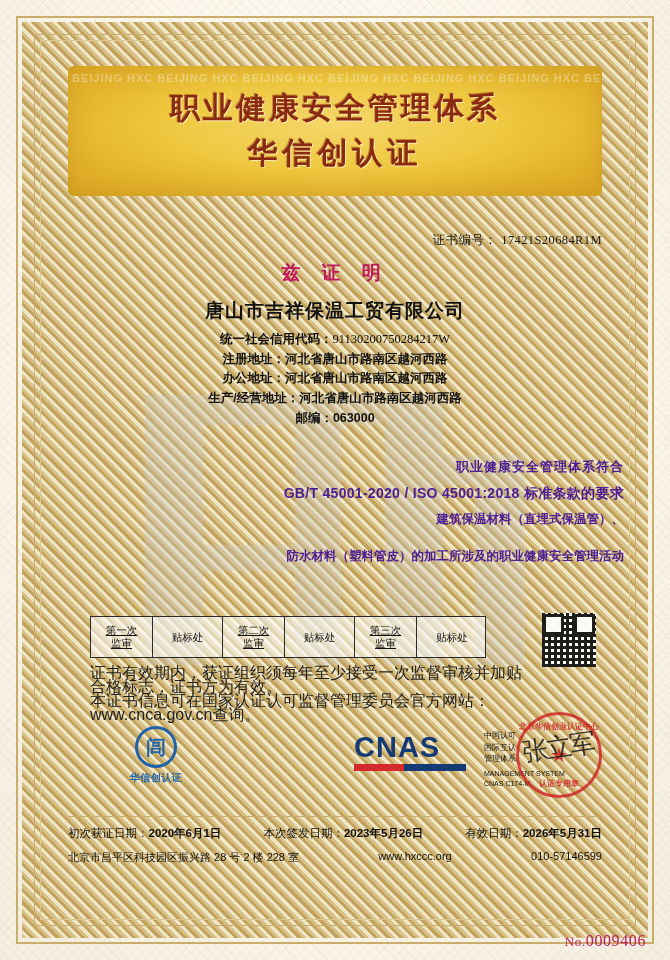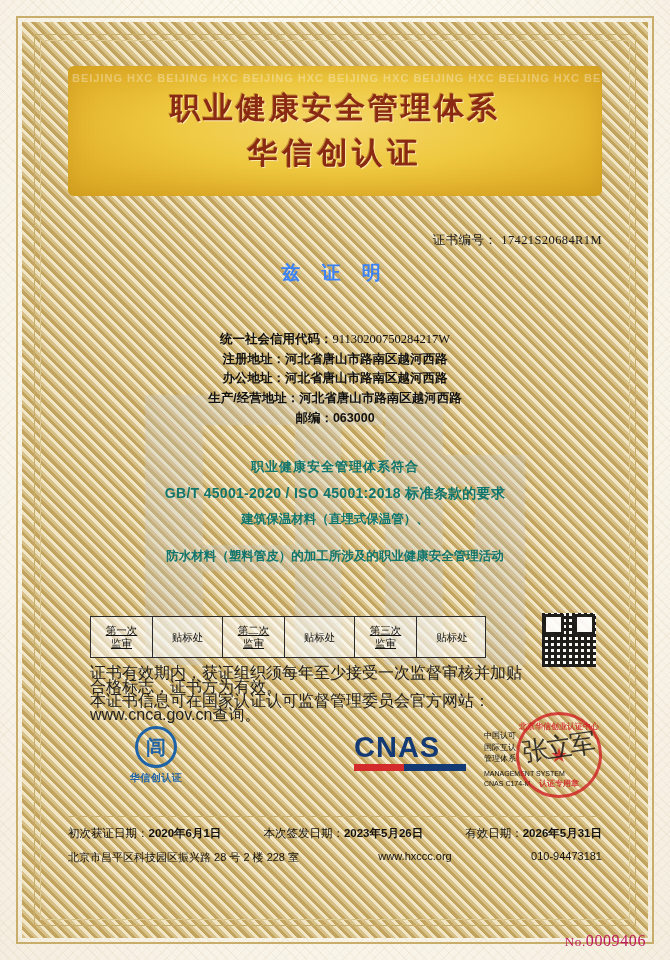--- a/index.html
+++ b/index.html
@@ -153,21 +153,21 @@
   .cert-no .value { font-family: "Liberation Serif", serif; }
 
   .hereby {
     position: absolute;
     left: 0; right: 0;
     top: 214px;
     text-align: center;
     font-size: 19px;
     font-weight: bold;
     letter-spacing: 8px;
-    color: #3b82f6;
+    color: #be185d;
   }
   .company {
     position: absolute;
     left: 0; right: 0;
     top: 252px;
     text-align: center;
     font-size: 19px;
     font-weight: bold;
     letter-spacing: 1px;
     color: #111;
@@ -186,22 +186,22 @@
   .info-row .k { font-weight: bold; }
   .info-row .v { font-weight: bold; }
   .info-row.code .v { font-family: "Liberation Serif", serif; font-weight: normal; }
   .info-row.post { margin-top: 1px; }
   .info-row.post .v { font-family: "Liberation Sans", sans-serif; }
 
   .std-block {
     position: absolute;
     left: 0; right: 0;
     top: 412px;
-    text-align: center;
-    color: #0f766e;
+    text-align: right;
+    color: #4c1d95;
   }
   .std-line1 {
     font-size: 13px;
     font-weight: bold;
     letter-spacing: 1px;
   }
   .std-line2 {
     margin-top: 9px;
     font-size: 14px;
     font-weight: bold;
@@ -459,20 +459,21 @@
         <div class="title-line">职业健康安全管理体系</div>
         <div class="title-line second">华信创认证</div>
       </div>
     </div>
 
     <div class="cert-no">
       <span class="label">证书编号：</span><span class="value">17421S20684R1M</span>
     </div>
 
     <div class="hereby">兹 证 明</div>
+    <div class="company">唐山市吉祥保温工贸有限公司</div>
 
     <div class="info-block">
       <div class="info-row code">
         <span class="k">统一社会信用代码：</span><span class="v">91130200750284217W</span>
       </div>
       <div class="info-row">
         <span class="k">注册地址：</span><span class="v">河北省唐山市路南区越河西路</span>
       </div>
       <div class="info-row">
         <span class="k">办公地址：</span><span class="v">河北省唐山市路南区越河西路</span>
@@ -557,20 +558,20 @@
         <span class="k">本次签发日期：</span><span class="v">2023年5月26日</span>
       </div>
       <div class="item">
         <span class="k">有效日期：</span><span class="v">2026年5月31日</span>
       </div>
     </div>
 
     <div class="footer">
       <div>北京市昌平区科技园区振兴路 28 号 2 楼 228 室</div>
       <div>www.hxccc.org</div>
-      <div>010-94473181</div>
+      <div>010-57146599</div>
     </div>
   </div>
 
   <div class="serial">
     <span class="pfx">No.</span><span>0009406</span>
   </div>
 </div>
 
 </body></html>

